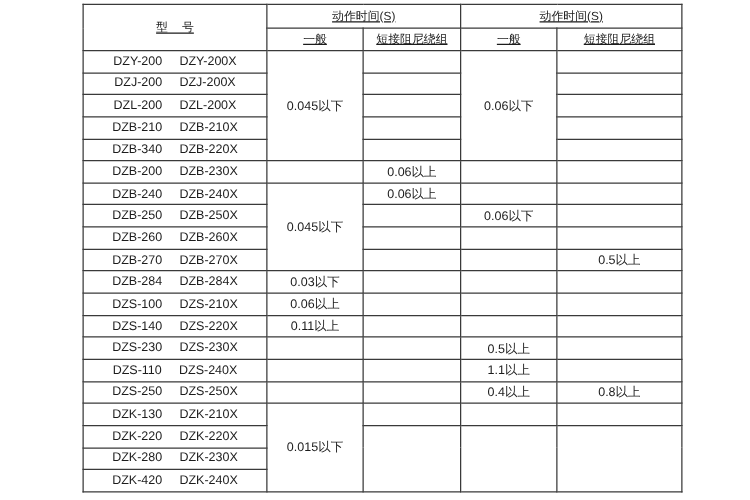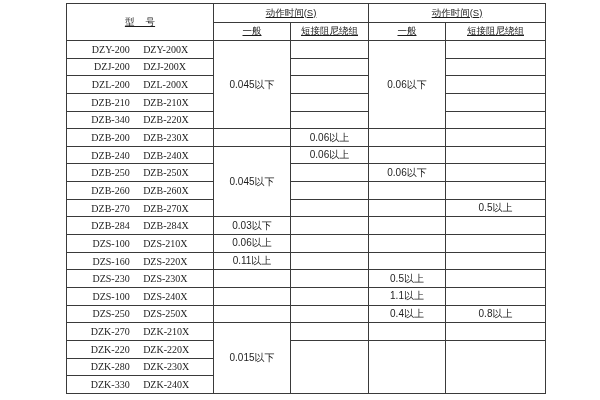--- a/index.html
+++ b/index.html
@@ -8,21 +8,21 @@
   table.spec{position:absolute;left:66px;top:3px;border-collapse:collapse;table-layout:fixed;
              color:#1c1c1c;background:#ffffff;border:1.5px solid #2e2e2e;}
   .spec th,.spec td{border:1px solid #3a3a3a;text-align:center;vertical-align:middle;
              padding:0;font-weight:normal;overflow:hidden;white-space:nowrap;}
   .spec thead tr.h1{height:19px;}
   .spec thead tr.h2{height:18px;}
   .spec tbody tr{height:17.65px;}
   .spec thead th{font-size:9.5px;text-decoration:underline;}
   .spec tbody td{font-size:10px;}
   .model-head{word-spacing:0.9em;}
-  .model-cell{word-spacing:11px;font-family:Liberation Serif, serif;}
+  .model-cell{word-spacing:11px;}
   col.c-model{width:147px;}
   col.c-ag{width:77px;}
   col.c-ad{width:78px;}
   col.c-rg{width:77px;}
   col.c-rd{width:100px;}
 </style>
 </head>
 <body>
 
 <div class="canvas">
@@ -115,61 +115,61 @@
           <td></td>
         </tr>
         <tr>
           <td class="model-cell">DZS-100 DZS-210X</td>
           <td>0.06以上</td>
           <td></td>
           <td></td>
           <td></td>
         </tr>
         <tr>
-          <td class="model-cell">DZS-160 DZS-220X</td>
+          <td class="model-cell">DZS-140 DZS-220X</td>
           <td>0.11以上</td>
           <td></td>
           <td></td>
           <td></td>
         </tr>
         <tr>
           <td class="model-cell">DZS-230 DZS-230X</td>
           <td></td>
           <td></td>
           <td>0.5以上</td>
           <td></td>
         </tr>
         <tr>
-          <td class="model-cell">DZS-100 DZS-240X</td>
+          <td class="model-cell">DZS-110 DZS-240X</td>
           <td></td>
           <td></td>
           <td>1.1以上</td>
           <td></td>
         </tr>
         <tr>
           <td class="model-cell">DZS-250 DZS-250X</td>
           <td></td>
           <td></td>
           <td>0.4以上</td>
           <td>0.8以上</td>
         </tr>
         <tr>
-          <td class="model-cell">DZK-270 DZK-210X</td>
+          <td class="model-cell">DZK-130 DZK-210X</td>
           <td rowspan="4">0.015以下</td>
           <td></td>
           <td></td>
           <td></td>
         </tr>
         <tr>
           <td class="model-cell">DZK-220 DZK-220X</td>
           <td rowspan="3"></td>
           <td rowspan="3"></td>
           <td rowspan="3"></td>
         </tr>
         <tr>
           <td class="model-cell">DZK-280 DZK-230X</td>
         </tr>
         <tr>
-          <td class="model-cell">DZK-330 DZK-240X</td>
+          <td class="model-cell">DZK-420 DZK-240X</td>
         </tr>
       </tbody>
   </table>
 </div>
 
 </body></html>

